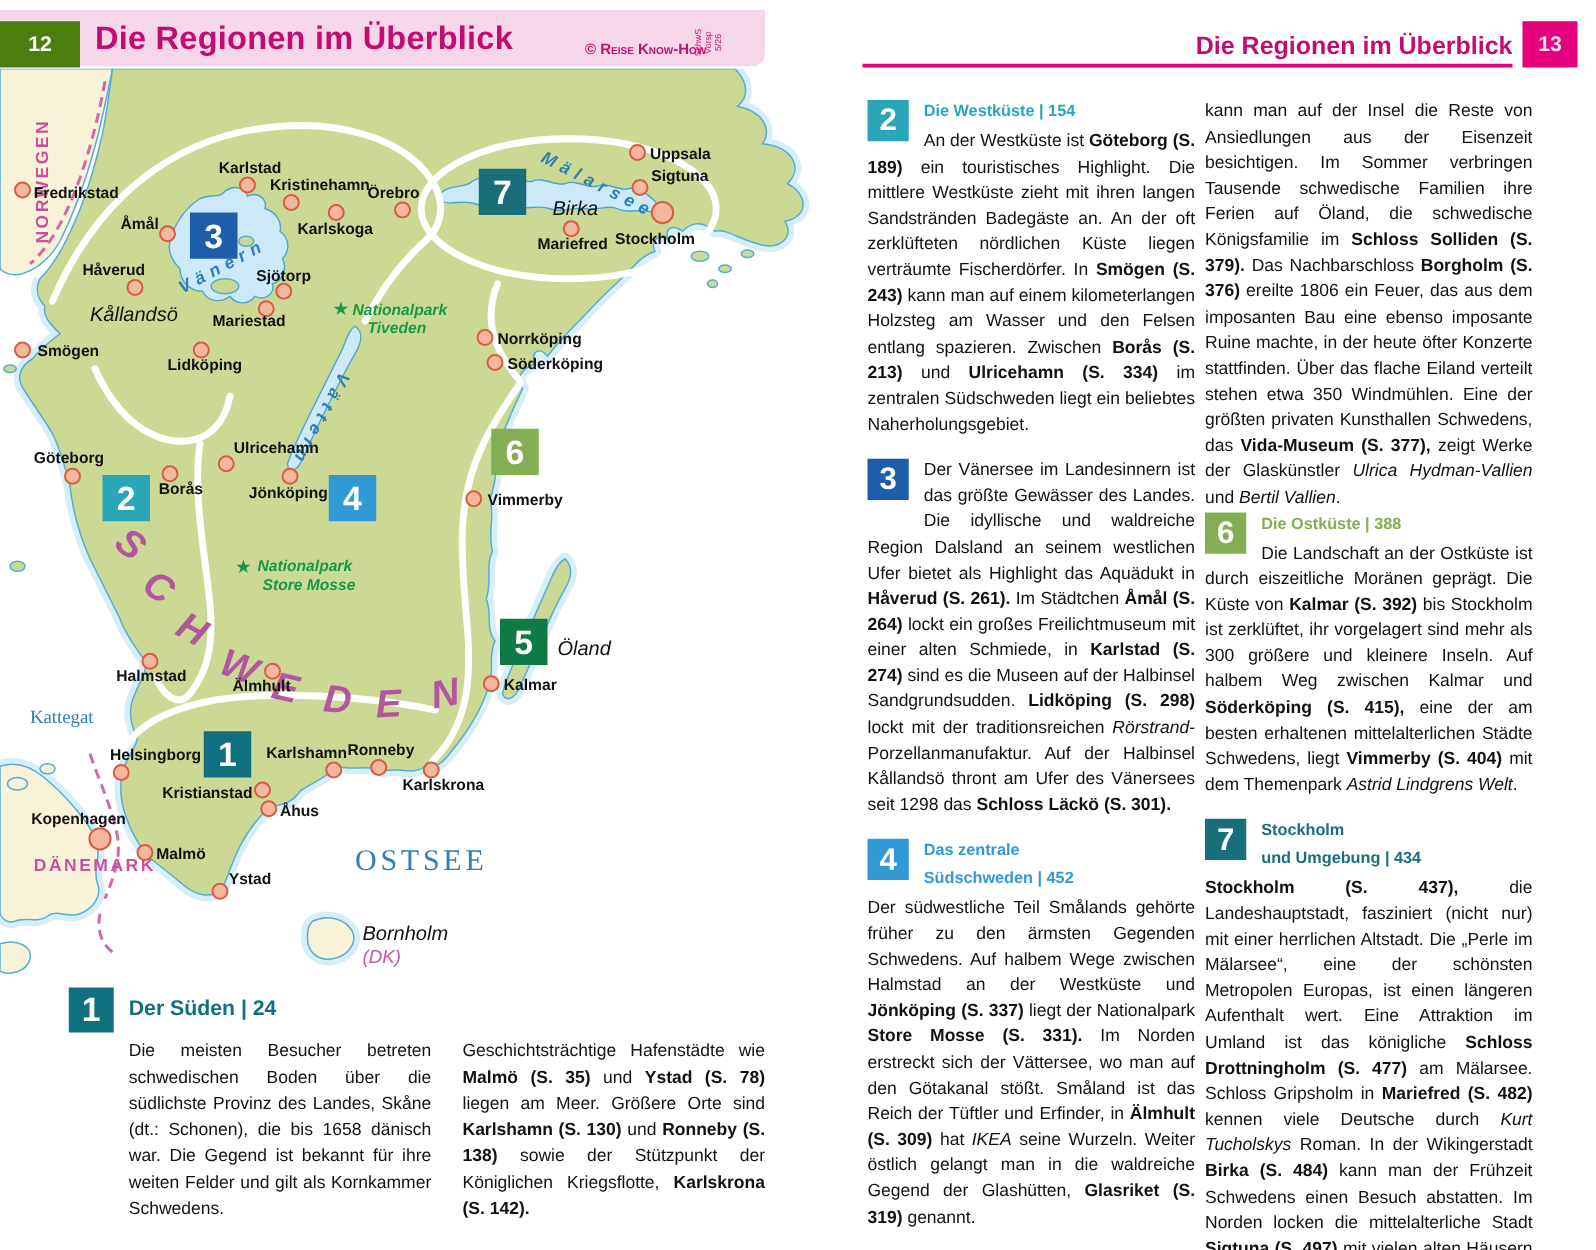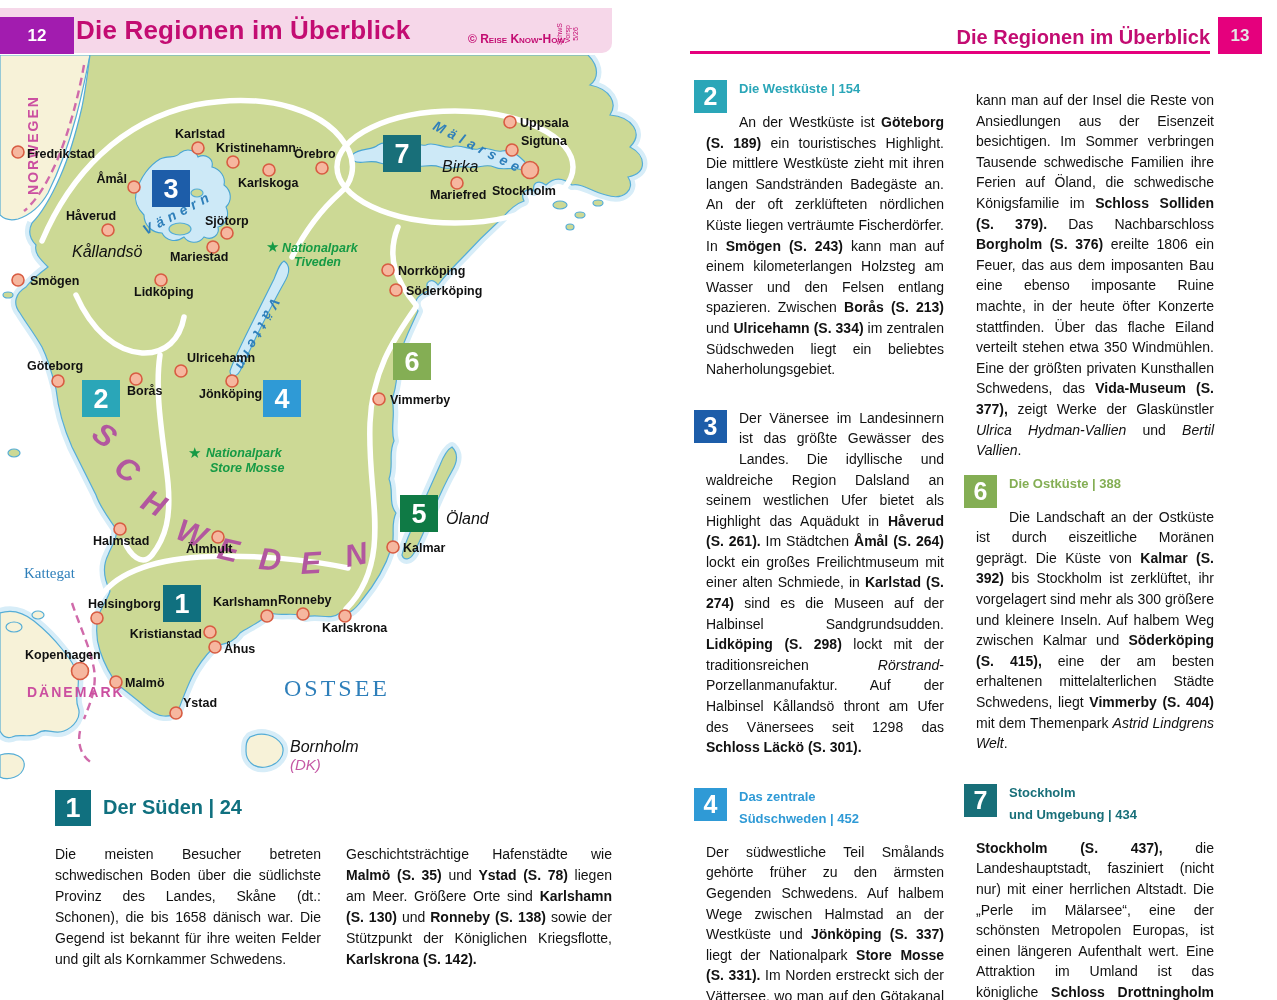--- a/index.html
+++ b/index.html
@@ -1,20 +1,20 @@
 <!DOCTYPE html>
 <html lang="de"><head>
 <meta charset="utf-8">
 <style>
   html,body{margin:0;padding:0}
   body{width:1277px;height:1000px;position:relative;background:#fff;
        font-family:"Liberation Sans",sans-serif;color:#111;overflow:hidden}
   
   .band{position:absolute;left:0;top:8px;width:612px;height:45px;background:#f6d7e9;border-radius:0 0 10px 0}
-  .pn-left{position:absolute;left:0;top:17px;width:74px;height:37px;background:#a21caf;color:#fff;
+  .pn-left{position:absolute;left:0;top:17px;width:64px;height:37px;background:#4d7c0f;color:#fff;
            font-weight:bold;font-size:17px;display:flex;align-items:center;justify-content:center}
   .title-left{position:absolute;left:76px;top:15px;font-size:26px;font-weight:bold;color:#c30c72;letter-spacing:.2px}
   .copyright{position:absolute;left:468px;top:32px;color:#c30c72;font-size:12px;font-weight:bold;font-variant:small-caps}
   .imprint{position:absolute;left:556px;top:15px;width:38px;height:38px;color:#c30c72;font-size:7px;line-height:8px;
            transform:rotate(-90deg);text-align:center}
   
   .title-right{position:absolute;left:690px;top:26px;width:520px;text-align:right;font-size:20px;font-weight:bold;color:#c30c72}
   .rule-right{position:absolute;left:690px;top:51px;width:520px;height:3px;background:#e5007d}
   .pn-right{position:absolute;left:1218px;top:17px;width:44px;height:37px;background:#e5007d;color:#e5e5e5;
             font-weight:bold;font-size:17px;display:flex;align-items:center;justify-content:center}
@@ -36,27 +36,27 @@
   .isl-lbl{font-style:italic;font-size:16px;fill:#111}
   .marker-num{fill:#fff;font-size:27px;font-weight:bold;text-anchor:middle}
   
   .col{position:absolute;top:78px;width:262px;font-size:14px;line-height:20.6px;text-align:justify;hyphens:auto}
   #col1{left:694px}#col2{left:964px}
   .section{margin-bottom:16px;overflow:visible}
   .section:after{content:"";display:block;clear:both}
   .numbox{float:left;width:33px;height:33px;margin:2px 12px 8px 0;color:#fff;font-size:25px;font-weight:bold;
           display:flex;align-items:center;justify-content:center}
   .sec-title{font-size:13px;line-height:22px;font-weight:bold;margin:0 0 2px 0}
-  .sec-body{margin:12px}
+  .sec-body{margin:0}
   .sec-body i{font-style:italic}
   
   #sec1{position:absolute;left:55px;top:788px;width:557px}
   #sec1 .numbox{width:36px;height:36px;font-size:27px}
-  #sec1 .sec-title{font-size:20px;line-height:38px}
-  #sec1 .cols{display:flex;gap:25px;margin-top:18px}
+  #sec1 .sec-title{font-size:17px;line-height:38px}
+  #sec1 .cols{display:flex;gap:25px;margin-top:4px}
   #sec1 .cols p{margin:0;width:266px;font-size:14px;line-height:21px;text-align:justify;hyphens:auto}
 </style>
 </head>
 <body>
 
 <div class="band"></div>
 <div class="pn-left">12</div>
 <div class="title-left">Die Regionen im Überblick</div>
 <div class="copyright">© Reise Know-How</div>
 <div class="imprint" id="imprint">

